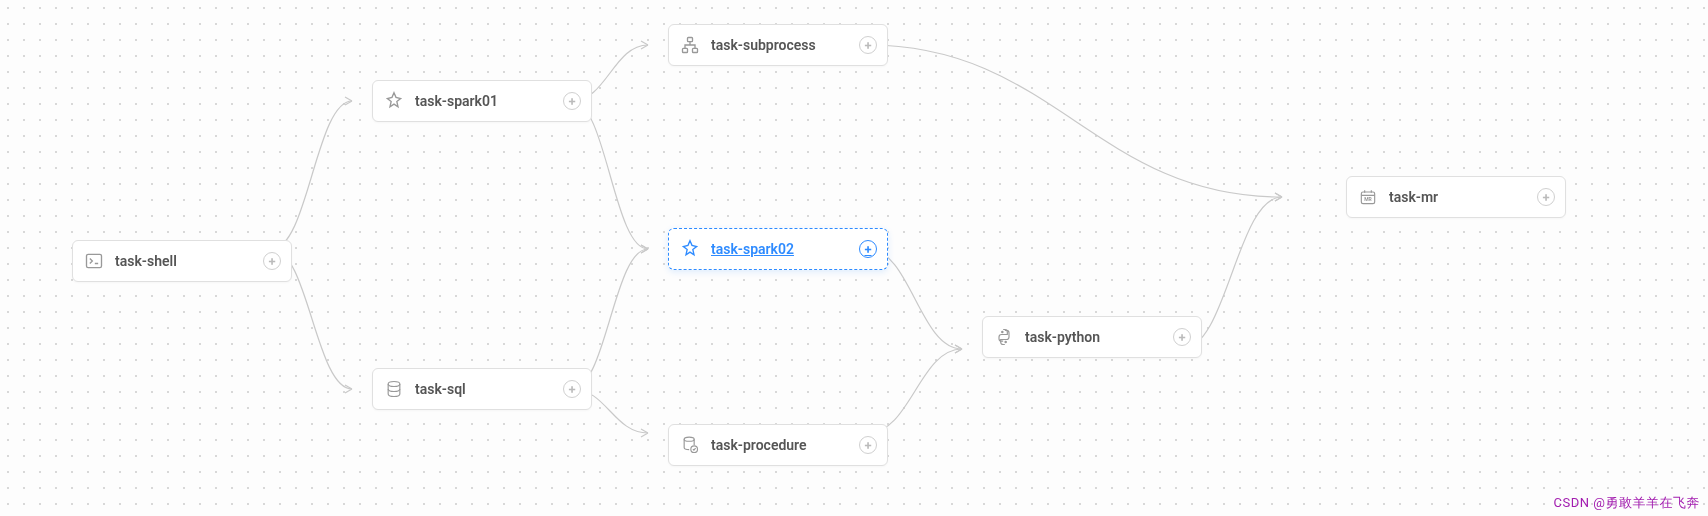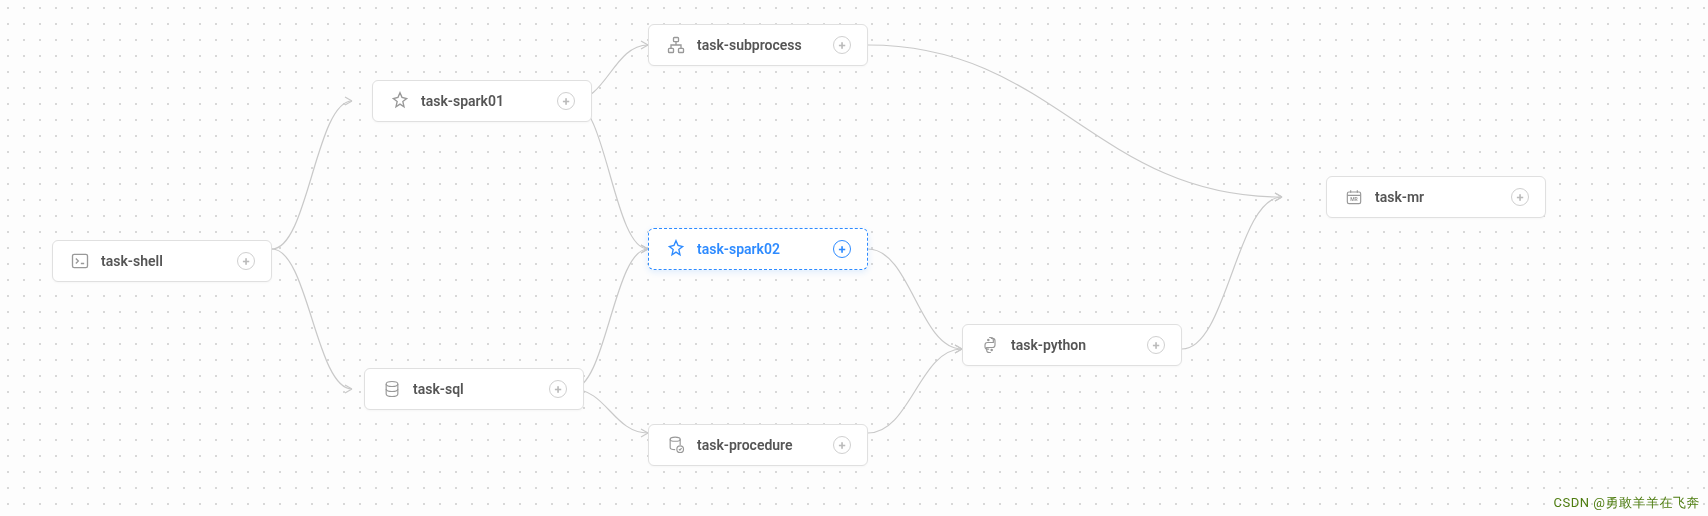--- a/index.html
+++ b/index.html
@@ -14,30 +14,32 @@
   }
   .node {
     position: absolute;
     width: 220px;
     height: 42px;
     background: #ffffff;
     border: 1px solid #e0e0e0;
     border-radius: 6px;
     display: flex;
     align-items: center;
-    padding: 0 16px;
+    padding: 0 10px;
     font-size: 14px;
     font-weight: 600;
     color: #555;
     box-shadow: 0 1px 2px rgba(0,0,0,0.03);
+    margin-left: 20px;
   }
   .node.selected {
     border: 1px dashed #2e8bff;
     color: #2e8bff;
     box-shadow: 0 2px 6px rgba(46,139,255,0.15);
+    text-decoration: underline;
   }
   .node .icon {
     width: 22px;
     height: 22px;
     flex: 0 0 22px;
     margin-right: 10px;
     display: flex;
     align-items: center;
     justify-content: center;
     color: #999;
@@ -67,21 +69,21 @@
   svg.edges path {
     fill: none;
     stroke: #c9c9c9;
     stroke-width: 1.2;
   }
   .watermark {
     position: absolute;
     right: 8px;
     bottom: 4px;
     font-size: 13px;
-    color: #4d7c0f;
+    color: #a21caf;
     letter-spacing: 0.5px;
     font-weight: 400;
   }
 </style>
 </head>
 <body>
 
 <svg class="edges">
     <path d="M 272 249 C 308 249, 316 101, 352 101"></path>
     <path d="M 352 101 l -7 -4 M 352 101 l -7 4"></path>
@@ -109,31 +111,31 @@
   <span class="icon">
     <svg width="20" height="20" viewBox="0 0 24 24" stroke="currentColor" stroke-width="1.6" fill="none">
         <rect x="3" y="4" width="18" height="16" rx="2"></rect>
         <path d="M7 9l3 3-3 3M13 15h4"></path>
       </svg>
   </span>
   <span class="label">task-shell</span>
   <span class="plus">+</span>
 </div>
 
-<div class="node" style="left:372px;top:80px">
+<div class="node" style="left:352px;top:80px">
   <span class="icon">
     <svg width="20" height="20" viewBox="0 0 24 24" stroke="currentColor" stroke-width="1.6" fill="none">
         <path d="M12 2l2.4 5.6L20 9l-4.6 3.6L16.8 19 12 15.8 7.2 19l1.4-6.4L4 9l5.6-1.4z"></path>
       </svg>
   </span>
   <span class="label">task-spark01</span>
   <span class="plus">+</span>
 </div>
 
-<div class="node" style="left:364px;top:368px">
+<div class="node" style="left:352px;top:368px">
   <span class="icon">
     <svg width="20" height="20" viewBox="0 0 24 24" stroke="currentColor" stroke-width="1.4" fill="none">
         <ellipse cx="12" cy="6" rx="7" ry="3"></ellipse>
         <path d="M5 6v12c0 1.7 3.1 3 7 3s7-1.3 7-3V6"></path>
         <path d="M5 12c0 1.7 3.1 3 7 3s7-1.3 7-3"></path>
       </svg>
   </span>
   <span class="label">task-sql</span>
   <span class="plus">+</span>
 </div>
@@ -168,21 +170,21 @@
         <path d="M5 5v10c0 1.4 2.7 2.5 6 2.5"></path>
         <path d="M17 5v7"></path>
         <circle cx="17" cy="17" r="4"></circle>
         <path d="M15.5 17l1.2 1.2 2-2.4"></path>
       </svg>
   </span>
   <span class="label">task-procedure</span>
   <span class="plus">+</span>
 </div>
 
-<div class="node" style="left:962px;top:324px">
+<div class="node" style="left:962px;top:316px">
   <span class="icon">
     <svg width="20" height="20" viewBox="0 0 24 24" stroke="currentColor" stroke-width="1.4" fill="none">
         <path d="M11 3h2c2 0 3 1 3 3v3H9c-2 0-3 1-3 3v2c0 2 1 3 3 3h2"></path>
         <path d="M13 21h-2c-2 0-3-1-3-3v-3h7c2 0 3-1 3-3V7c0-2-1-3-3-3h-2"></path>
         <circle cx="10" cy="6" r="0.8" fill="currentColor"></circle>
         <circle cx="14" cy="18" r="0.8" fill="currentColor"></circle>
       </svg>
   </span>
   <span class="label">task-python</span>
   <span class="plus">+</span>

